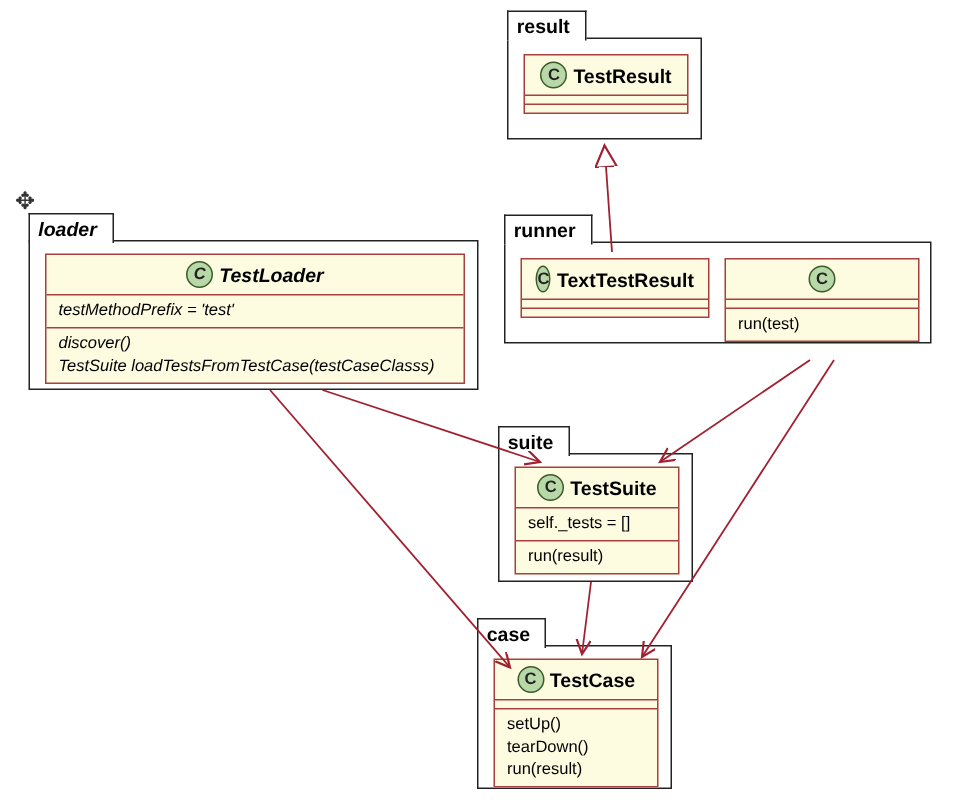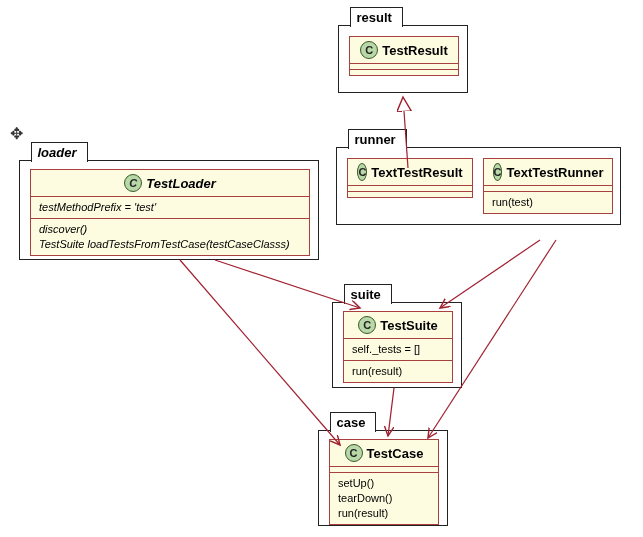--- a/index.html
+++ b/index.html
@@ -21,21 +21,20 @@
   .package-tab {
     position: absolute;
     top: -19px;
     left: -1.5px;
     border: 1.5px solid #222;
     border-bottom: none;
     background: #fff;
     padding: 2px 10px 2px 6px;
     font-weight: bold;
     font-size: 13px;
-    margin-left: 12px;
   }
   .class-box {
     position: absolute;
     border: 1.5px solid #a84040;
     background: #fdfbe0;
   }
   .class-head {
     display: flex;
     align-items: center;
     justify-content: center;
@@ -111,34 +110,33 @@
     <div class="class-section">
       <div>testMethodPrefix = 'test'</div>
     </div>
     <div class="class-section">
       <div>discover()</div>
       <div>TestSuite loadTestsFromTestCase(testCaseClasss)</div>
     </div>
   </div>
 </div>
 
-<div class="package" style="left:336px; top:147px; width:285px; height:78px;text-decoration:underline;">
+<div class="package" style="left:336px; top:161px; width:285px; height:68px;text-decoration:underline;">
   <div class="package-tab">runner</div>
   <div class="class-box" style="left:10px; top:10px; width:126px;">
     <div class="class-head">
       <span class="class-c">C</span>
       <span class="class-name">TextTestResult</span>
     </div>
     <div class="class-section empty"></div>
     <div class="class-section empty"></div>
   </div>
   <div class="class-box" style="left:146px; top:10px; width:130px;">
     <div class="class-head">
       <span class="class-c">C</span>
-      <span class="class-name">TextTestRunner</span>
     </div>
     <div class="class-section empty"></div>
     <div class="class-section">
       <div>run(test)</div>
     </div>
   </div>
 </div>
 
 <div class="package" style="left:332px; top:302px; width:130px; height:86px;padding-left:28px;">
   <div class="package-tab">suite</div>

